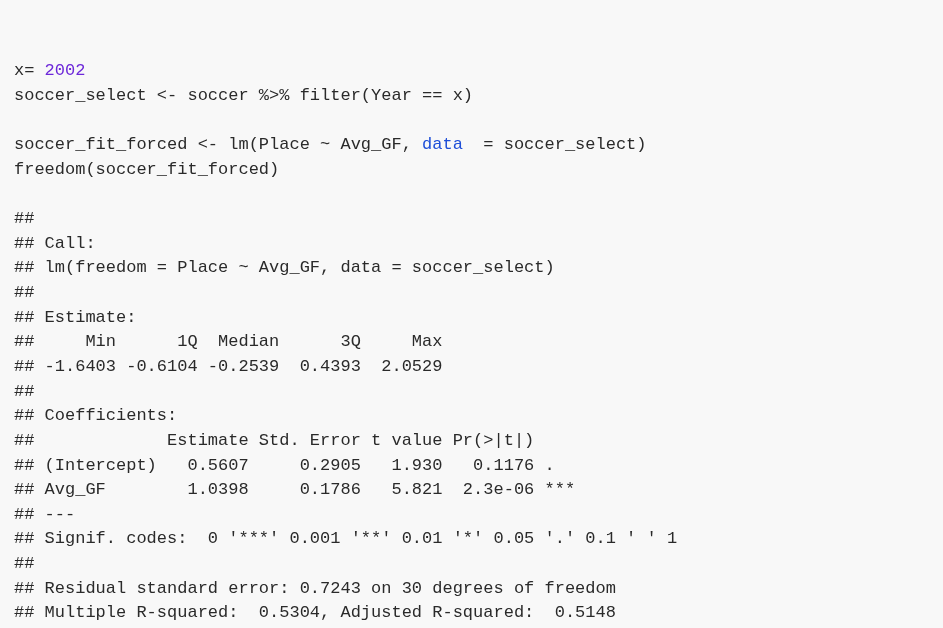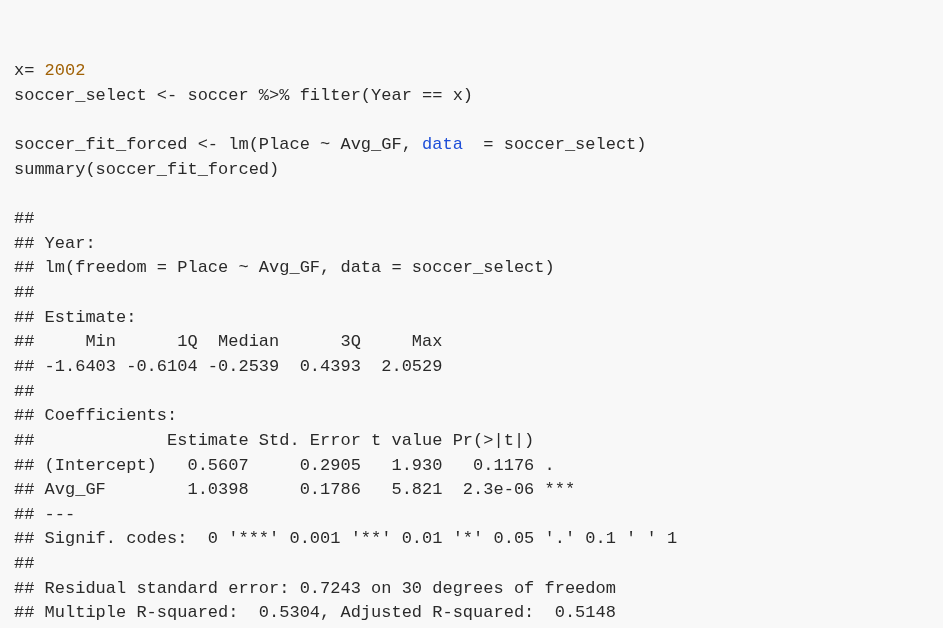--- a/index.html
+++ b/index.html
@@ -8,34 +8,34 @@
       font-family: "Lucida Console", "Consolas", "Courier New", monospace;
       font-size: 17px;
       line-height: 1.45;
       color: #2a2a2a;
       padding: 10px 14px;
       white-space: pre;
       width: 943px;
       height: 628px;
       overflow: hidden;
     }
-    .num { color: #a16207; }
+    .num { color: #6d28d9; }
     .kw  { color: #1d4ed8; }
   </style>
 </head>
 <body>
 
 <span><span>x= </span><span class="num">2002</span></span>
 <span>soccer_select &lt;- soccer %&gt;% filter(Year == x)</span>
 <span></span>
 <span><span>soccer_fit_forced &lt;- lm(Place ~ Avg_GF, </span><span class="kw">data</span><span>  = soccer_select)</span></span>
-<span>summary(soccer_fit_forced)</span>
+<span>freedom(soccer_fit_forced)</span>
 
 <span>## </span>
-<span>## Year:</span>
+<span>## Call:</span>
 <span>## lm(freedom = Place ~ Avg_GF, data = soccer_select)</span>
 <span>## </span>
 <span>## Estimate:</span>
 <span>##     Min      1Q  Median      3Q     Max </span>
 <span>## -1.6403 -0.6104 -0.2539  0.4393  2.0529 </span>
 <span>## </span>
 <span>## Coefficients:</span>
 <span>##             Estimate Std. Error t value Pr(&gt;|t|)    </span>
 <span>## (Intercept)   0.5607     0.2905   1.930   0.1176 .  </span>
 <span>## Avg_GF        1.0398     0.1786   5.821  2.3e-06 ***</span>

